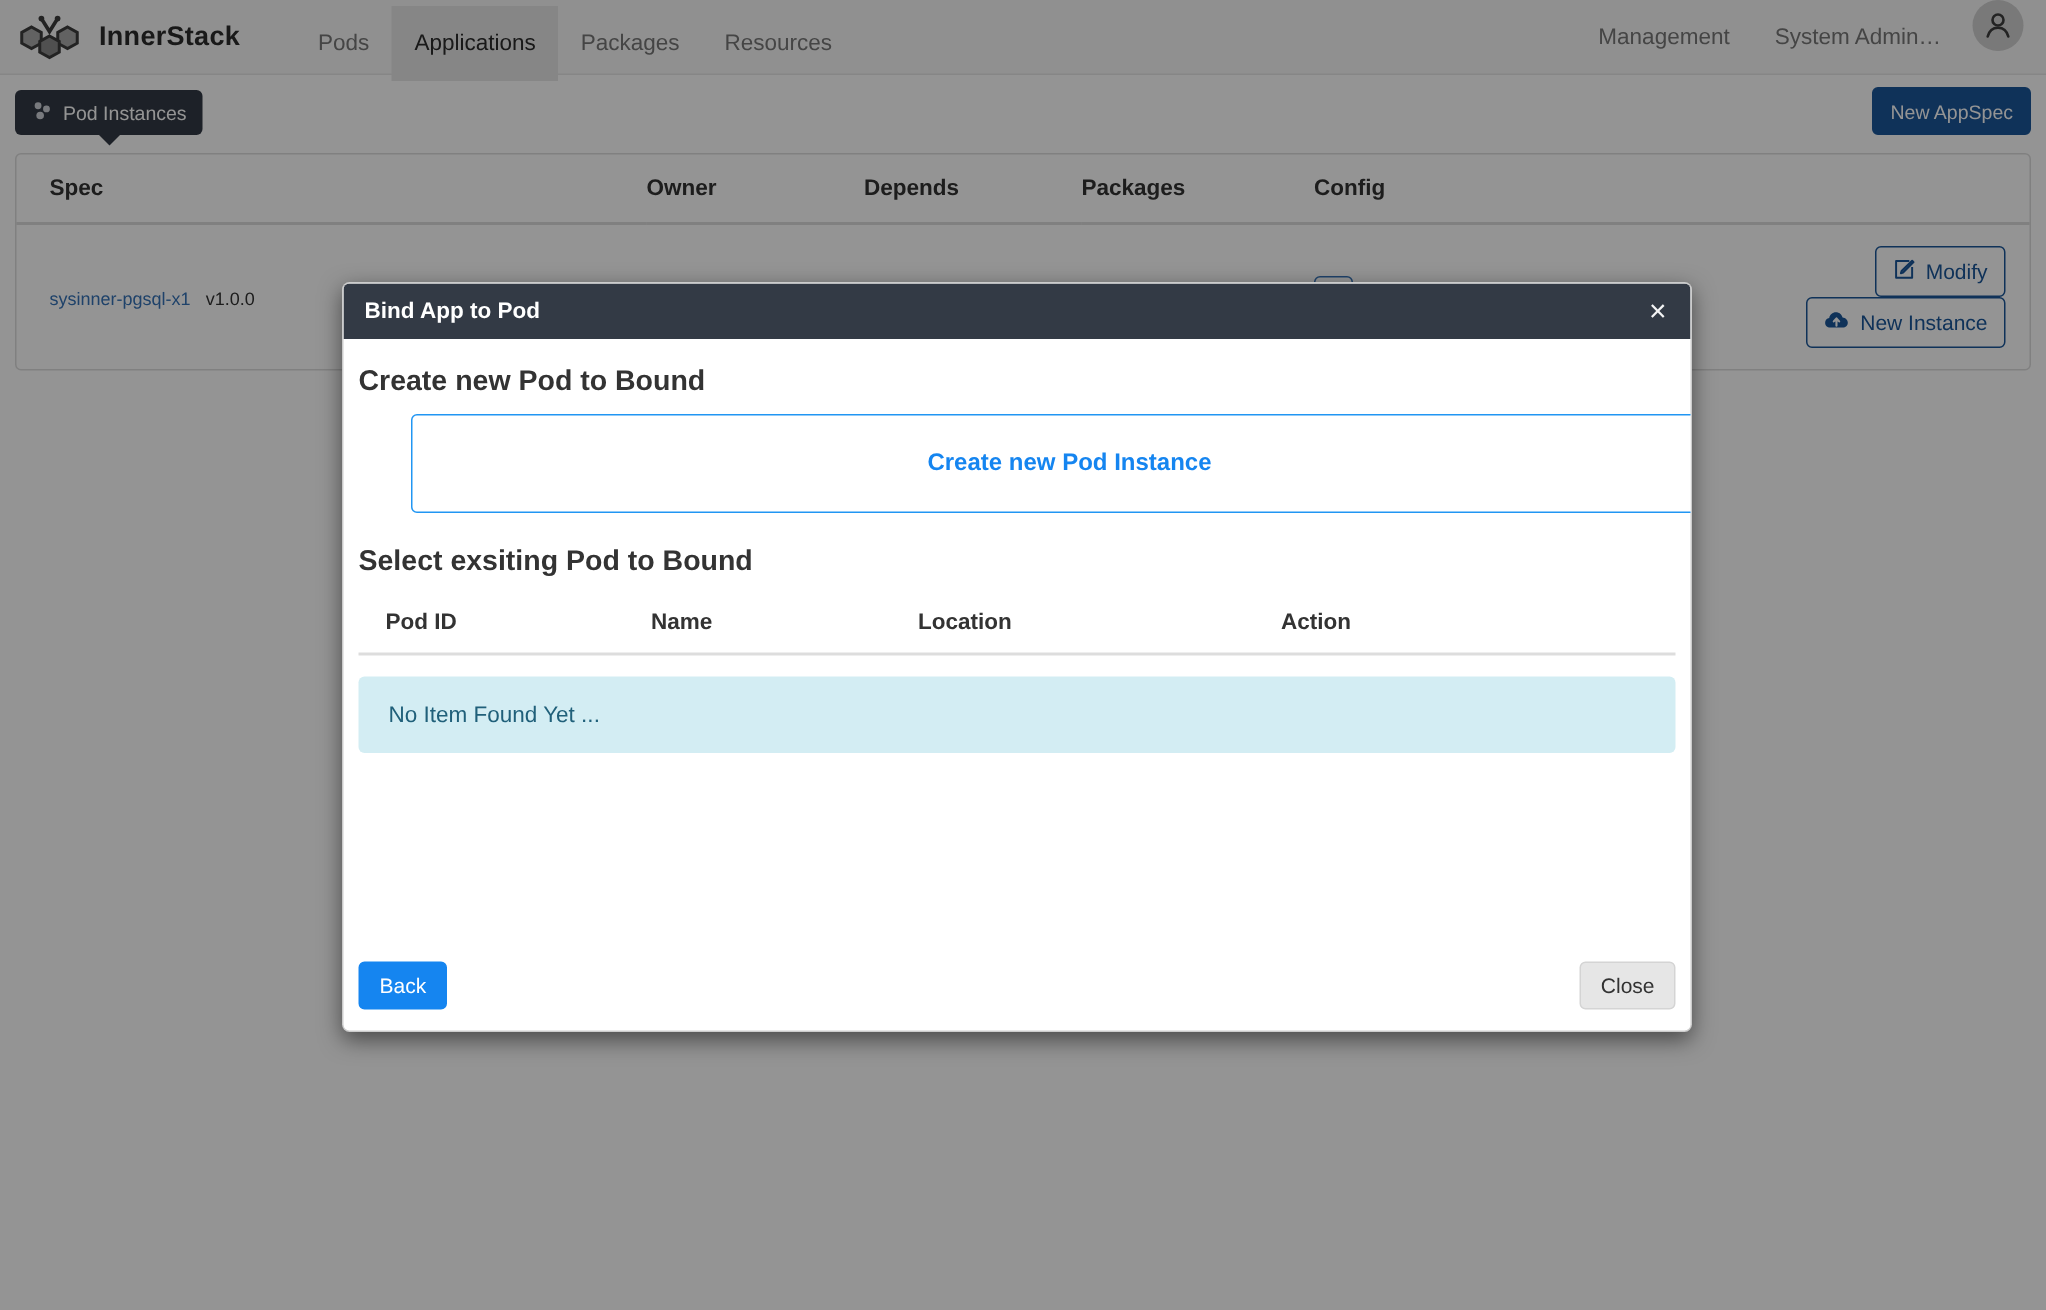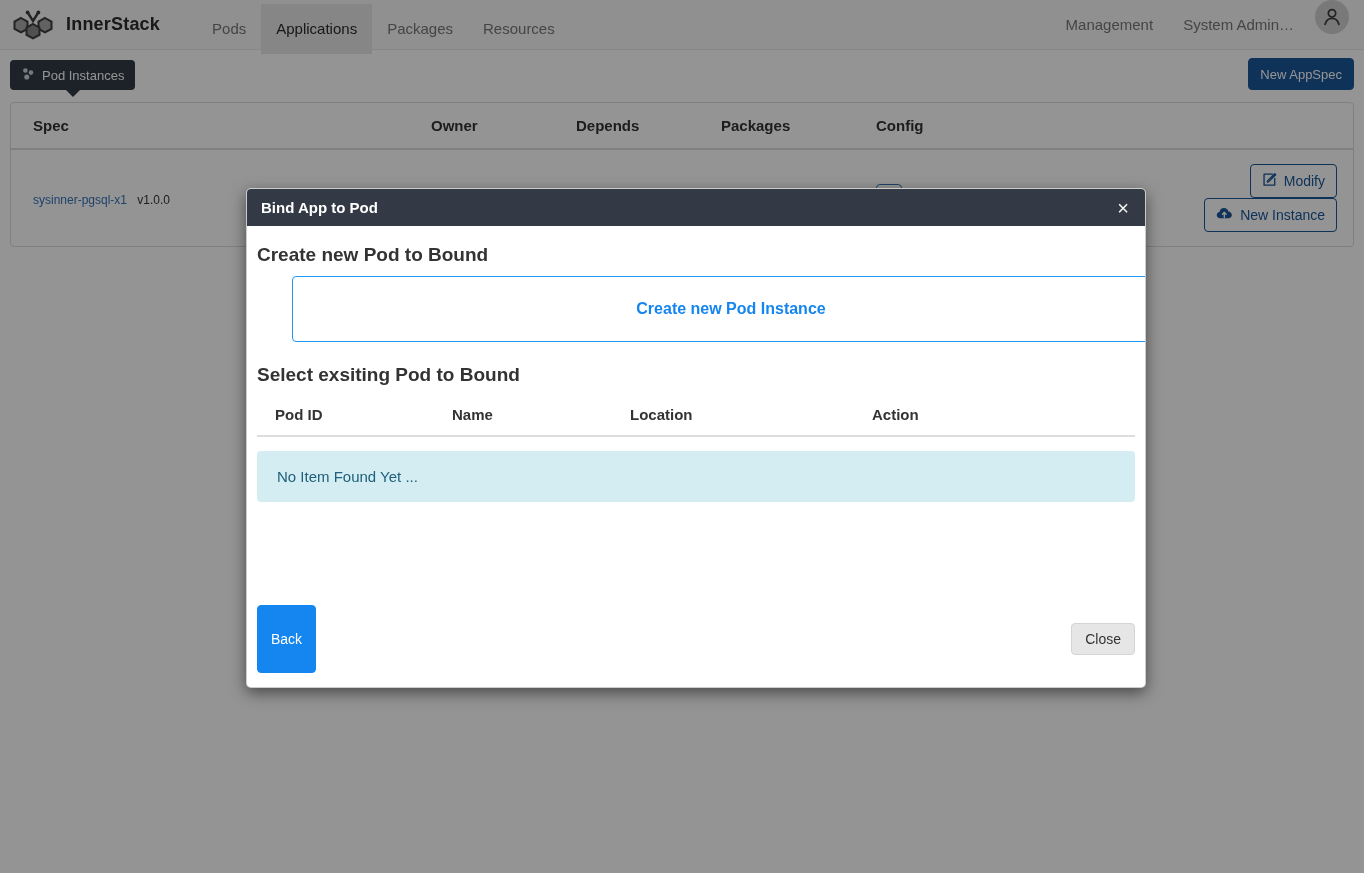--- a/index.html
+++ b/index.html
@@ -124,21 +124,21 @@
     cursor: pointer; vertical-align: middle;
   }
 
   
   .overlay {
     position: absolute; left: 0; top: 0;
     width: 1364px; height: 873px;
     background: rgba(0,0,0,0.42);
   }
   .modal {
-    position: absolute; left: 246px; top: 188px;
+    position: absolute; left: 228px; top: 188px;
     width: 900px; height: 500px;
     background: #ffffff;
     border: 1px solid rgba(0,0,0,.2);
     border-radius: 5px;
     box-shadow: 0 5px 15px rgba(0,0,0,.5);
     display: flex; flex-direction: column;
     overflow: hidden;
   }
   .modal-header {
     background: #333a45; color: #ffffff;
@@ -183,21 +183,21 @@
     font-size: 15px;
   }
   .modal-footer {
     flex: 0 0 auto;
     padding: 0 10px 14px 10px;
     display: flex; align-items: center;
   }
   .btn-back {
     background: #1585f0; border: 1px solid #1585f0; border-radius: 4px;
     color: #ffffff; font-size: 14px; font-family: inherit;
-    padding: 25px 13px; cursor: pointer;
+    padding: 7px 13px; cursor: pointer;
   }
   .btn-close-footer {
     margin-left: auto;
     background: #e6e6e6; border: 1px solid #d4d4d4; border-radius: 4px;
     color: #333333; font-size: 14px; font-family: inherit;
     padding: 7px 13px; cursor: pointer;
   }
 </style>
 </head>
 <body>

